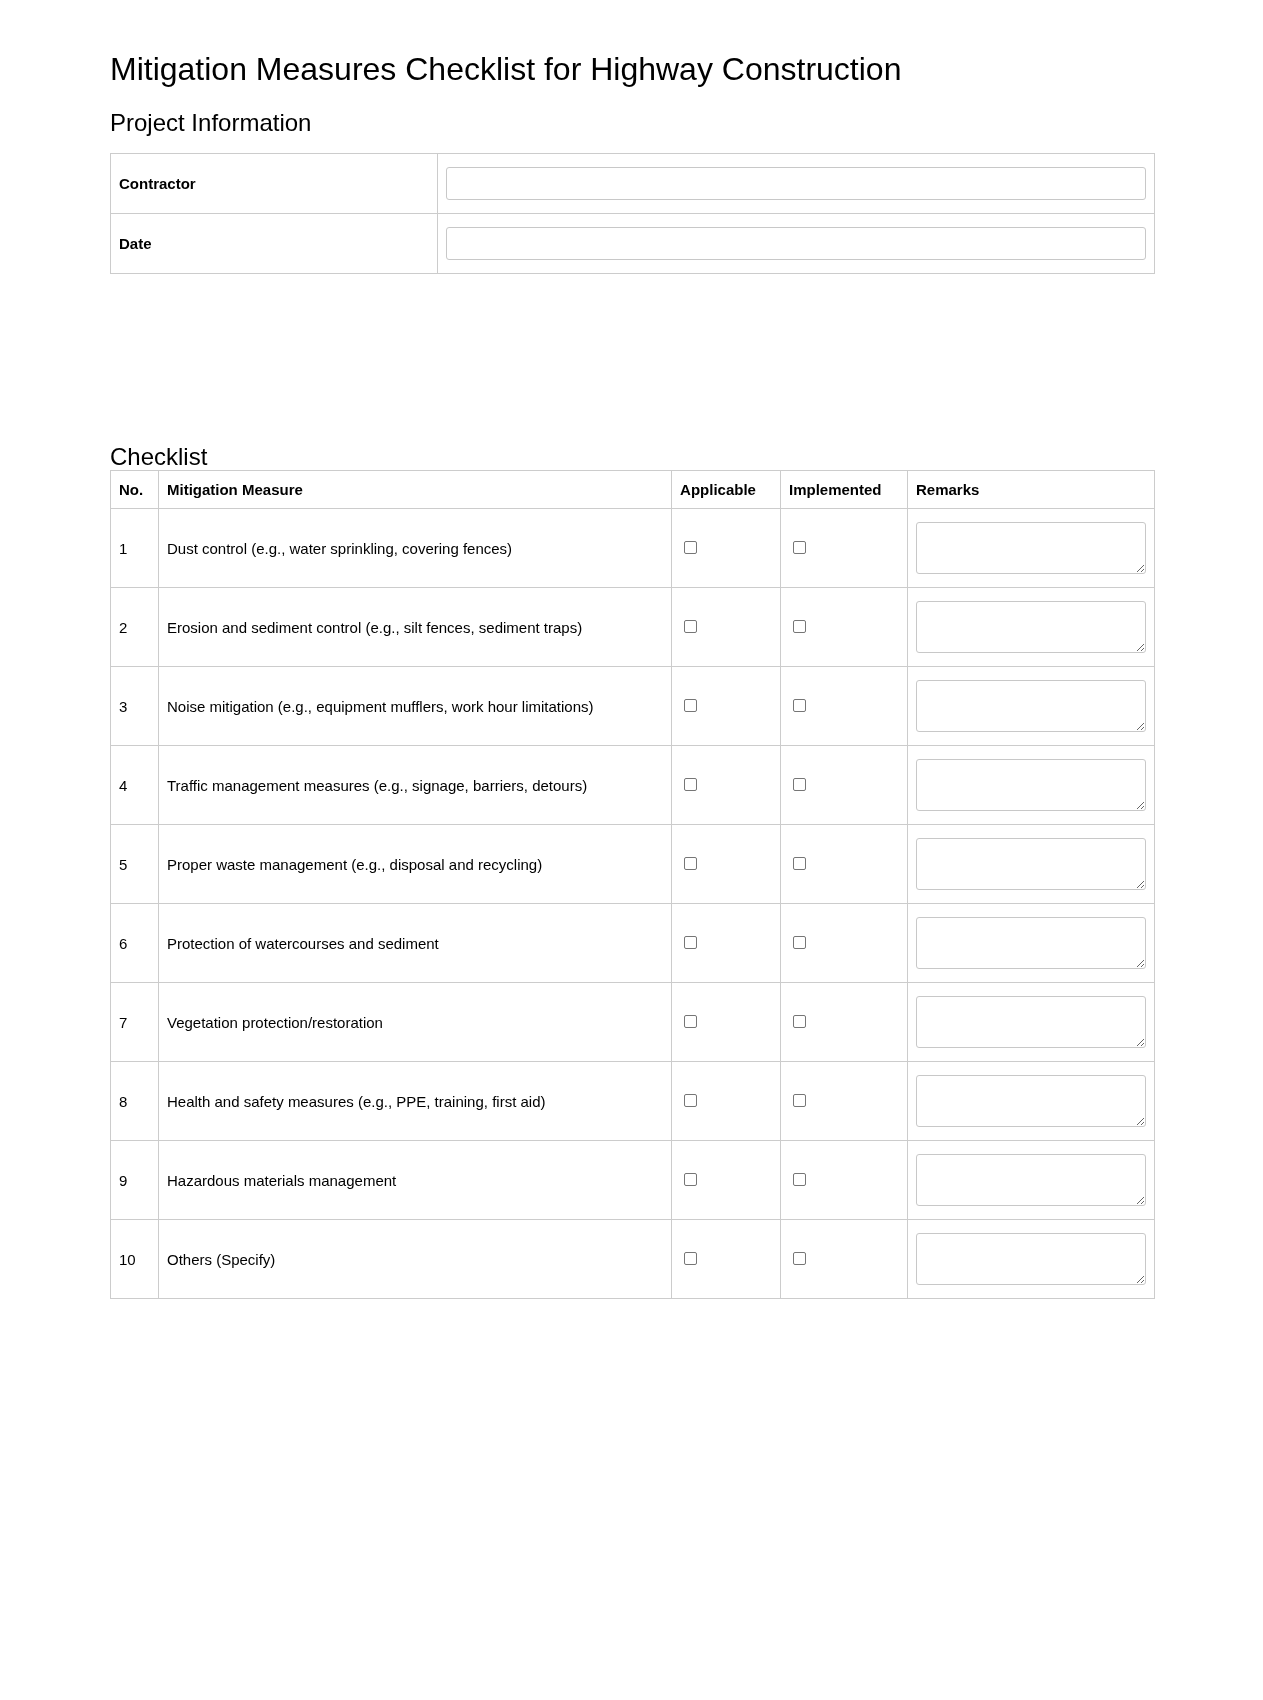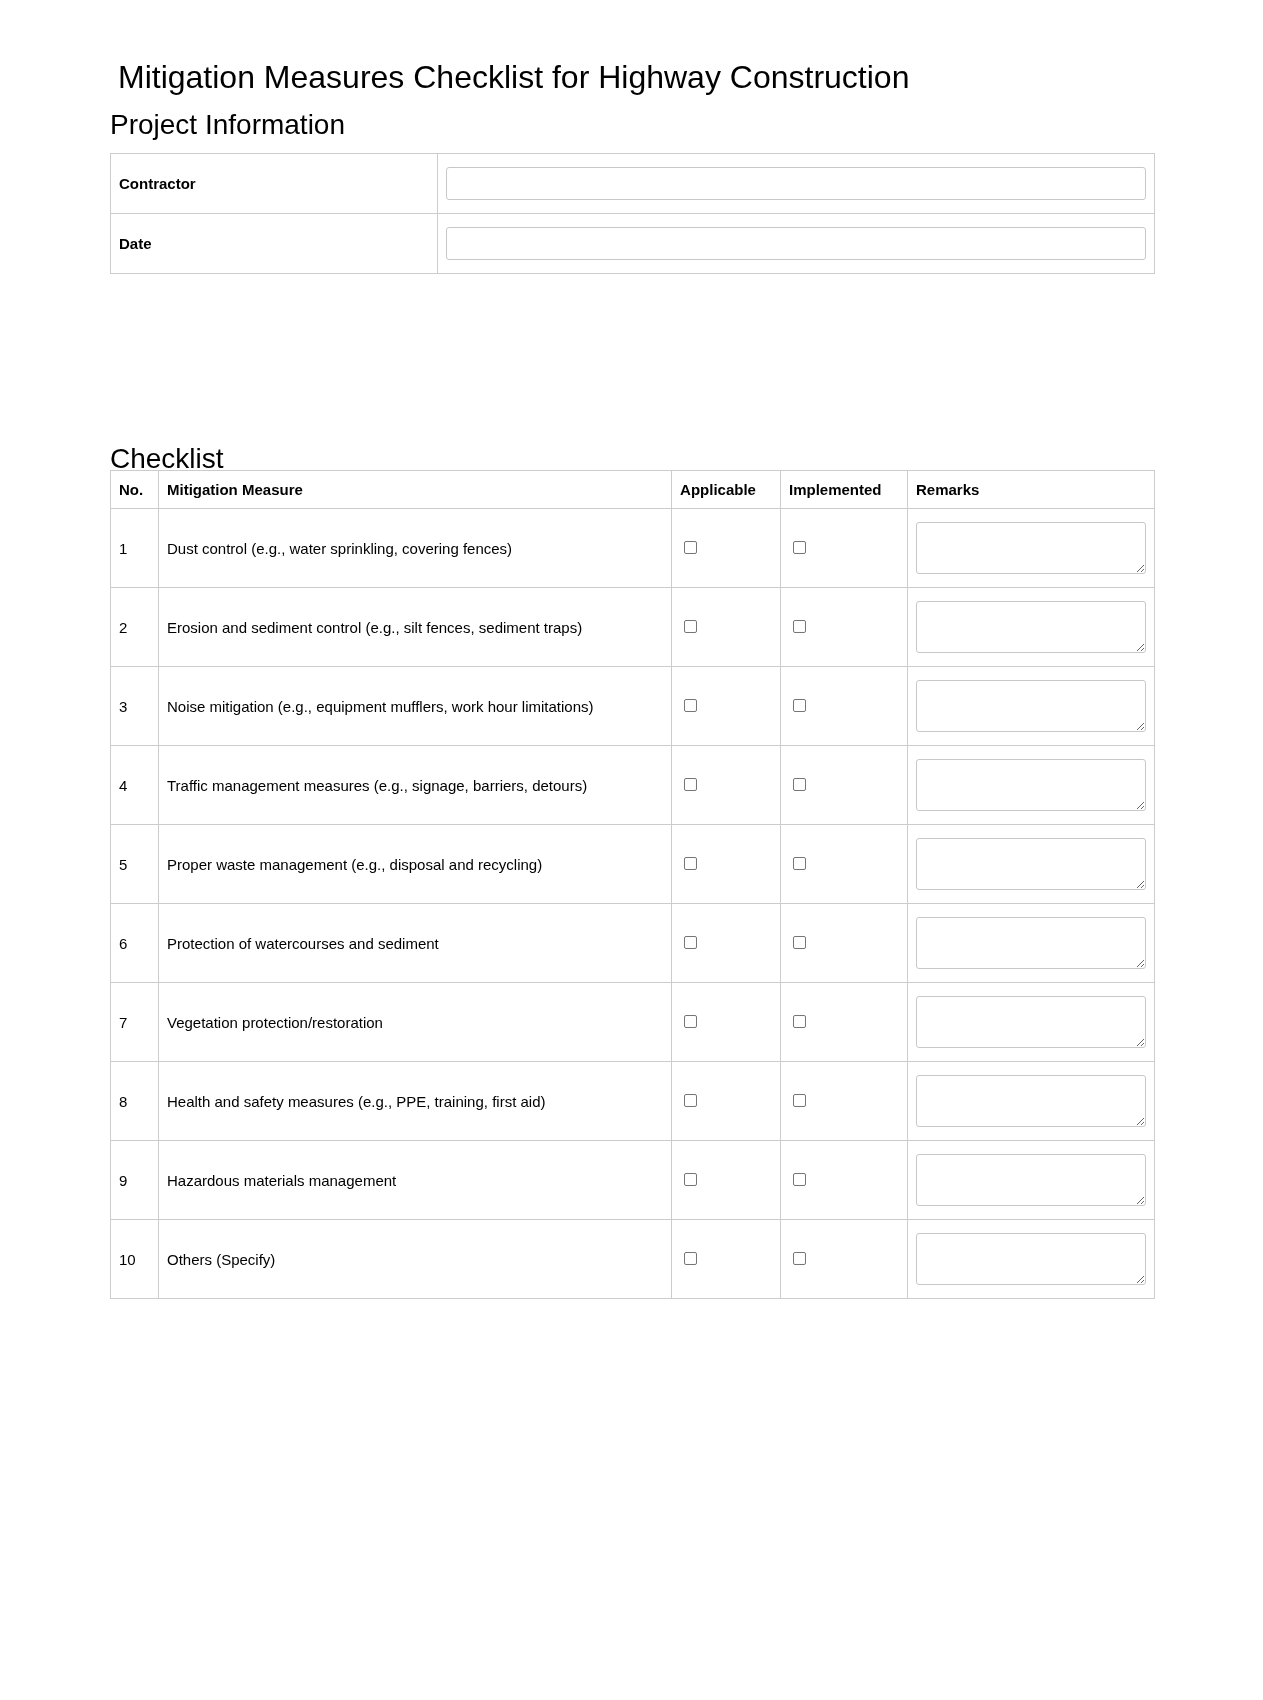--- a/index.html
+++ b/index.html
@@ -1,22 +1,22 @@
 <!DOCTYPE html>
 <html><head>
   <meta charset="utf-8">
   <style>
     html, body { margin: 0; padding: 0; background: #ffffff; }
     body {
       width: 1263px; height: 1700px; overflow: hidden;
       font-family: "Liberation Sans", sans-serif; color: #000;
     }
     .page { position: absolute; left: 110px; top: 0; width: 1045px; }
-    h1 { font-weight: normal; font-size: 32px; margin: 8px; position: absolute; top: 51px; left: 0; white-space: nowrap; }
-    h2 { font-weight: normal; font-size: 28px; margin: 0; position: absolute; left: 0; white-space: nowrap; }
+    h1 { font-weight: normal; font-size: 32px; margin: 0; position: absolute; top: 51px; left: 0; white-space: nowrap; }
+    h2 { font-weight: normal; font-size: 24px; margin: 0; position: absolute; left: 0; white-space: nowrap; }
     .h-proj { top: 109px; }
     .h-check { top: 443px; }
     table { border-collapse: collapse; position: absolute; left: 0; width: 1045px; }
     td, th { border: 1px solid #cccccc; font-size: 15px; text-align: left; vertical-align: middle; }
     .info { top: 153px; }
     .info td { height: 59px; padding: 0 8px; }
     .info td.lbl { width: 310px; font-weight: bold; }
     .info input {
       width: 100%; box-sizing: border-box; height: 33px; border: 1px solid #c8c8c8;
       border-radius: 3px; font-family: "Liberation Sans", sans-serif; font-size: 15px;

